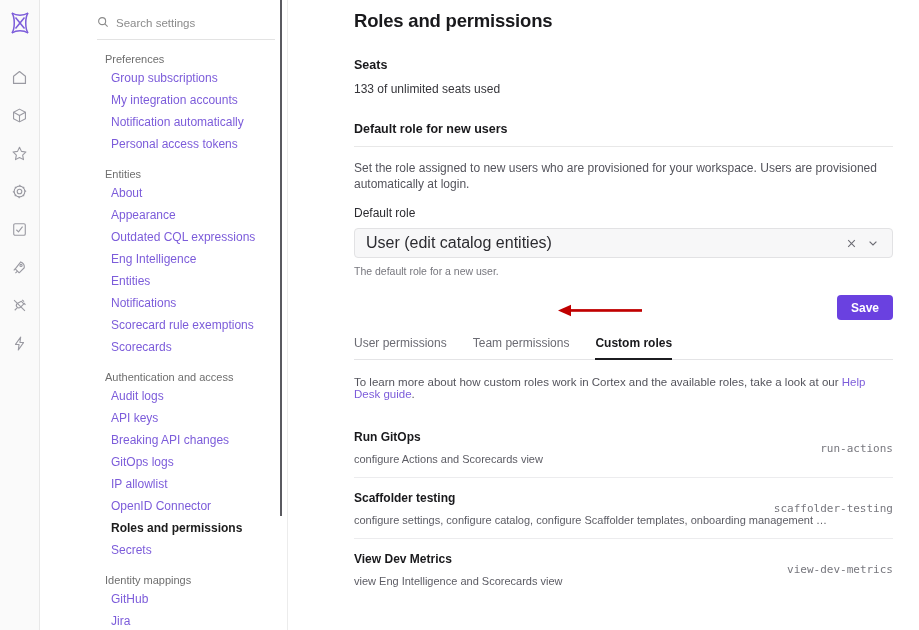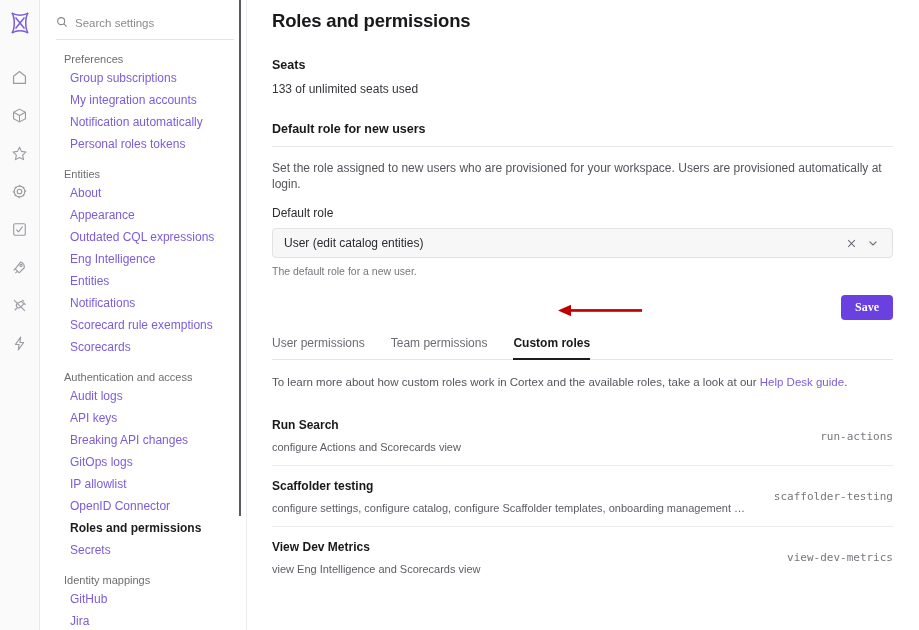--- a/index.html
+++ b/index.html
@@ -4,21 +4,21 @@
 <style>
   * { box-sizing: border-box; }
   html, body {
     margin: 0; padding: 0;
     width: 919px; height: 630px;
     background: #ffffff;
     font-family: "Liberation Sans", sans-serif;
     -webkit-font-smoothing: antialiased;
     overflow: hidden;
   }
-  .app { position: relative; width: 919px; height: 504px; display: flex; }
+  .app { position: relative; width: 919px; height: 504px; display: flex; gap: 41px; }
 
   
   .rail {
     width: 40px; min-width: 40px; height: 630px;
     background: #fafafa;
     border-right: 1px solid #e8e8e8;
     display: flex; flex-direction: column; align-items: center;
     padding-top: 6px;
   }
   .rail-logo {
@@ -104,36 +104,36 @@
   .field-label {
     font-size: 12px; color: #2b2b30; margin-top: 14px;
   }
   .select-box {
     margin-top: 8px; height: 30px;
     background: #f7f7f8; border: 1px solid #e2e2e4; border-radius: 4px;
     display: flex; align-items: center;
     padding: 0 8px 0 11px;
     cursor: pointer;
   }
-  .select-value { font-size: 12px; color: #2b2b30; flex: 1; }
+  .select-value { font-size: 16px; color: #2b2b30; flex: 1; }
   .select-icon {
     width: 22px; height: 22px;
     display: flex; align-items: center; justify-content: center;
     cursor: pointer;
   }
   .help-text { font-size: 10.5px; color: #77777e; margin-top: 7px; }
 
   .save-row { display: flex; justify-content: flex-end; margin-top: 18px; }
   .btn-save {
     background: #6a41e0; color: #fff;
     font-size: 12px; font-weight: 700;
     border: 0; border-radius: 4px;
     height: 25px; padding: 0 14px;
     cursor: pointer;
-    font-family: Liberation Serif, serif;
+    font-family: Liberation Sans, sans-serif;
     margin-left: 44px;
   }
 
   
   .tabs {
     display: flex; gap: 26px;
     margin-top: 15px;
     border-bottom: 1px solid #e4e4e6;
     position: relative;
   }
@@ -273,21 +273,21 @@
             <path d="M9.2 9.2 L12.4 12.4"></path>
         </svg>
       </span>
       <input type="text" placeholder="Search settings" style="">
     </div>
     <div id="nav-groups">
         <div class="nav-group-title">Preferences</div>
         <div class="nav-item">Group subscriptions</div>
         <div class="nav-item">My integration accounts</div>
         <div class="nav-item">Notification automatically</div>
-        <div class="nav-item">Personal roles tokens</div>
+        <div class="nav-item">Personal access tokens</div>
         <div class="nav-group-title">Entities</div>
         <div class="nav-item">About</div>
         <div class="nav-item">Appearance</div>
         <div class="nav-item">Outdated CQL expressions</div>
         <div class="nav-item">Eng Intelligence</div>
         <div class="nav-item">Entities</div>
         <div class="nav-item">Notifications</div>
         <div class="nav-item">Scorecard rule exemptions</div>
         <div class="nav-item">Scorecards</div>
         <div class="nav-group-title">Authentication and access</div>
@@ -347,21 +347,21 @@
         <div class="tab active">Custom roles</div>
       </div>
 
     <div class="learn">
       <span>To learn more about how custom roles work in Cortex and the available roles, take a look at our </span><a href="#">Help Desk guide</a><span>.</span>
     </div>
 
 
     <div class="role-list" id="role-list">
         <div class="role-row">
-          <div class="role-name">Run Search</div>
+          <div class="role-name">Run GitOps</div>
           <div class="role-desc">configure Actions and Scorecards view</div>
           <div class="role-slug">run-actions</div>
         </div>
         <div class="role-row">
           <div class="role-name">Scaffolder testing</div>
           <div class="role-desc">configure settings, configure catalog, configure Scaffolder templates, onboarding management …</div>
           <div class="role-slug">scaffolder-testing</div>
         </div>
         <div class="role-row">
           <div class="role-name">View Dev Metrics</div>

